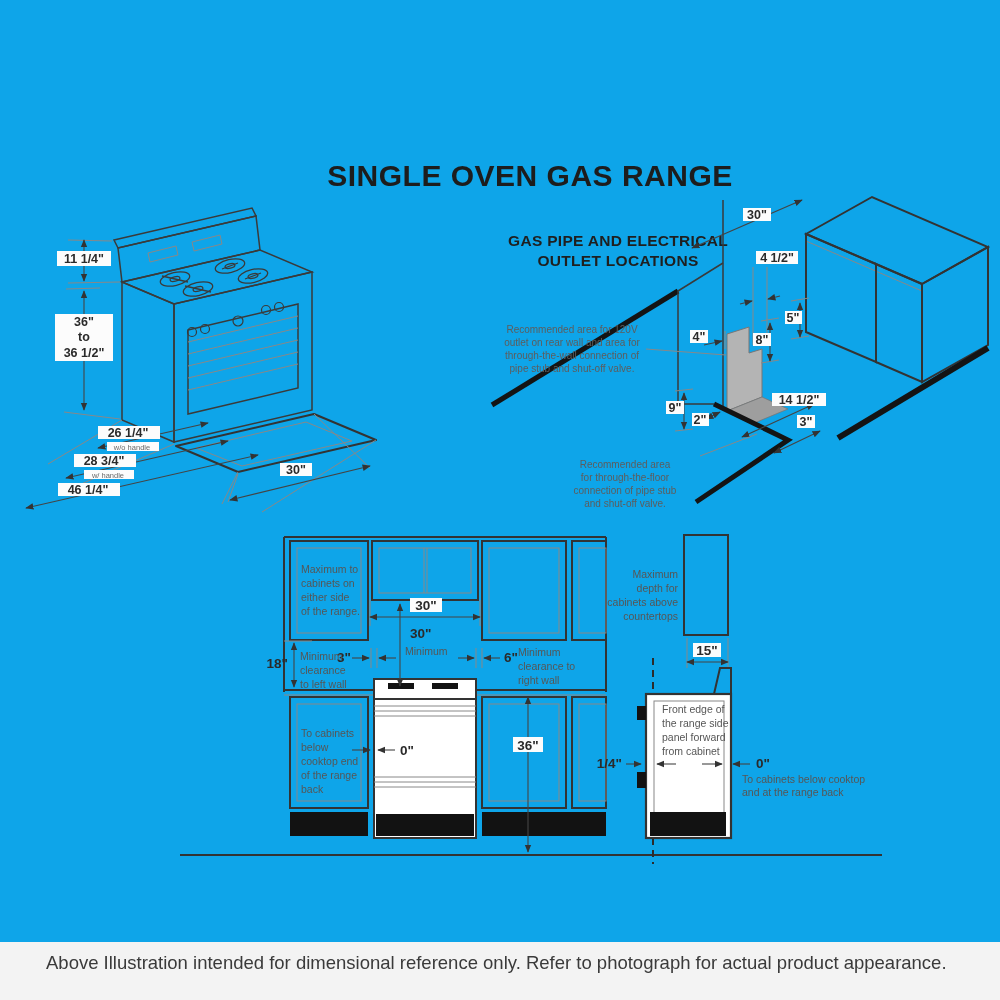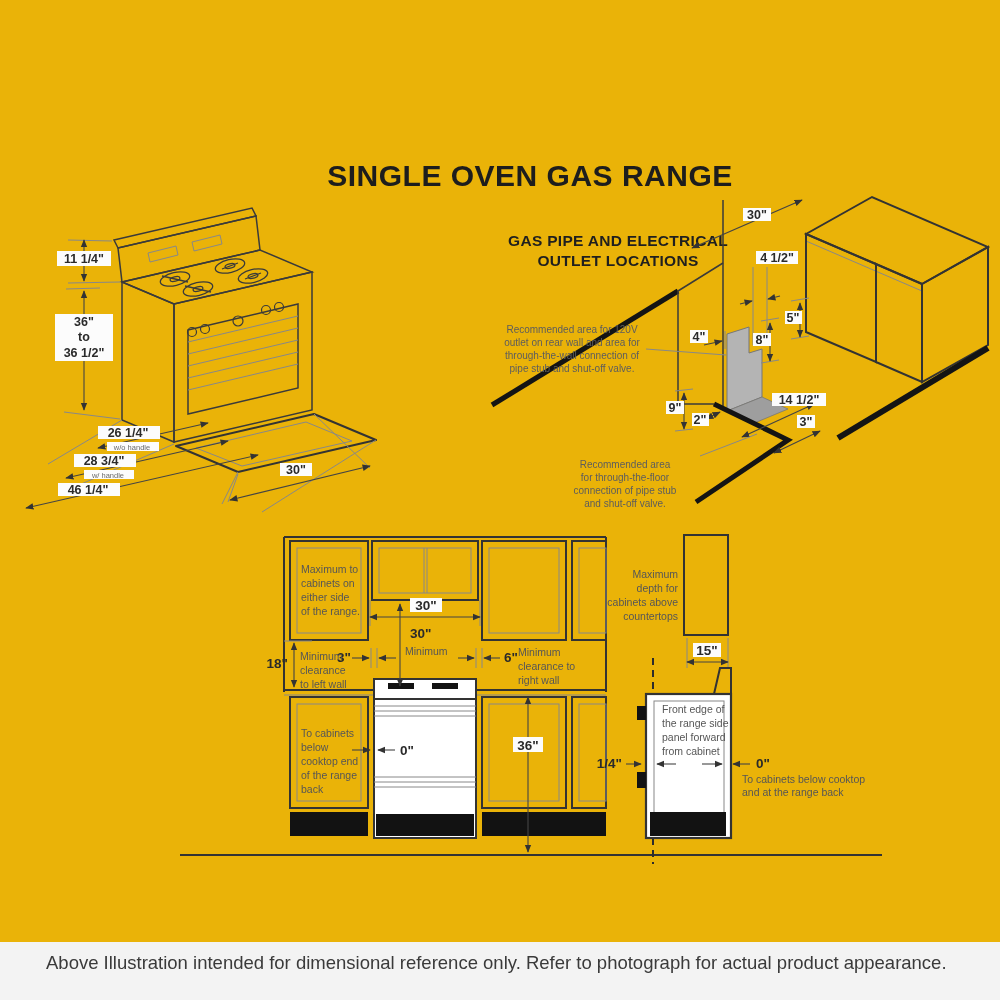--- a/index.html
+++ b/index.html
@@ -1,16 +1,16 @@
 <!DOCTYPE html>
 <html><head>
 <meta charset="utf-8">
 <style>
   html,body{margin:0;padding:0;background:#ffffff;}
-  .page{position:relative;width:1000px;height:1000px;background:#eab308;overflow:hidden;
+  .page{position:relative;width:1000px;height:1000px;background:#0ea5e9;overflow:hidden;
         font-family:"Liberation Sans", sans-serif;}
   svg{position:absolute;left:0;top:0;}
   text{fill:#2e2e2e;}
   .ttl{font-size:30px;font-weight:bold;fill:#1d1d1d;letter-spacing:.5px;}
   .hd{font-size:15.5px;font-weight:bold;fill:#1f1f1f;letter-spacing:.3px;}
   .dim{font-size:12.5px;font-weight:bold;fill:#2a2a2a;}
   .dimL{font-size:13.5px;font-weight:bold;fill:#2a2a2a;}
   .note{font-size:10px;fill:#5d5d5d;}
   .note2{font-size:10.5px;fill:#565656;}
   .tiny{font-size:7.5px;fill:#6a6a6a;}

